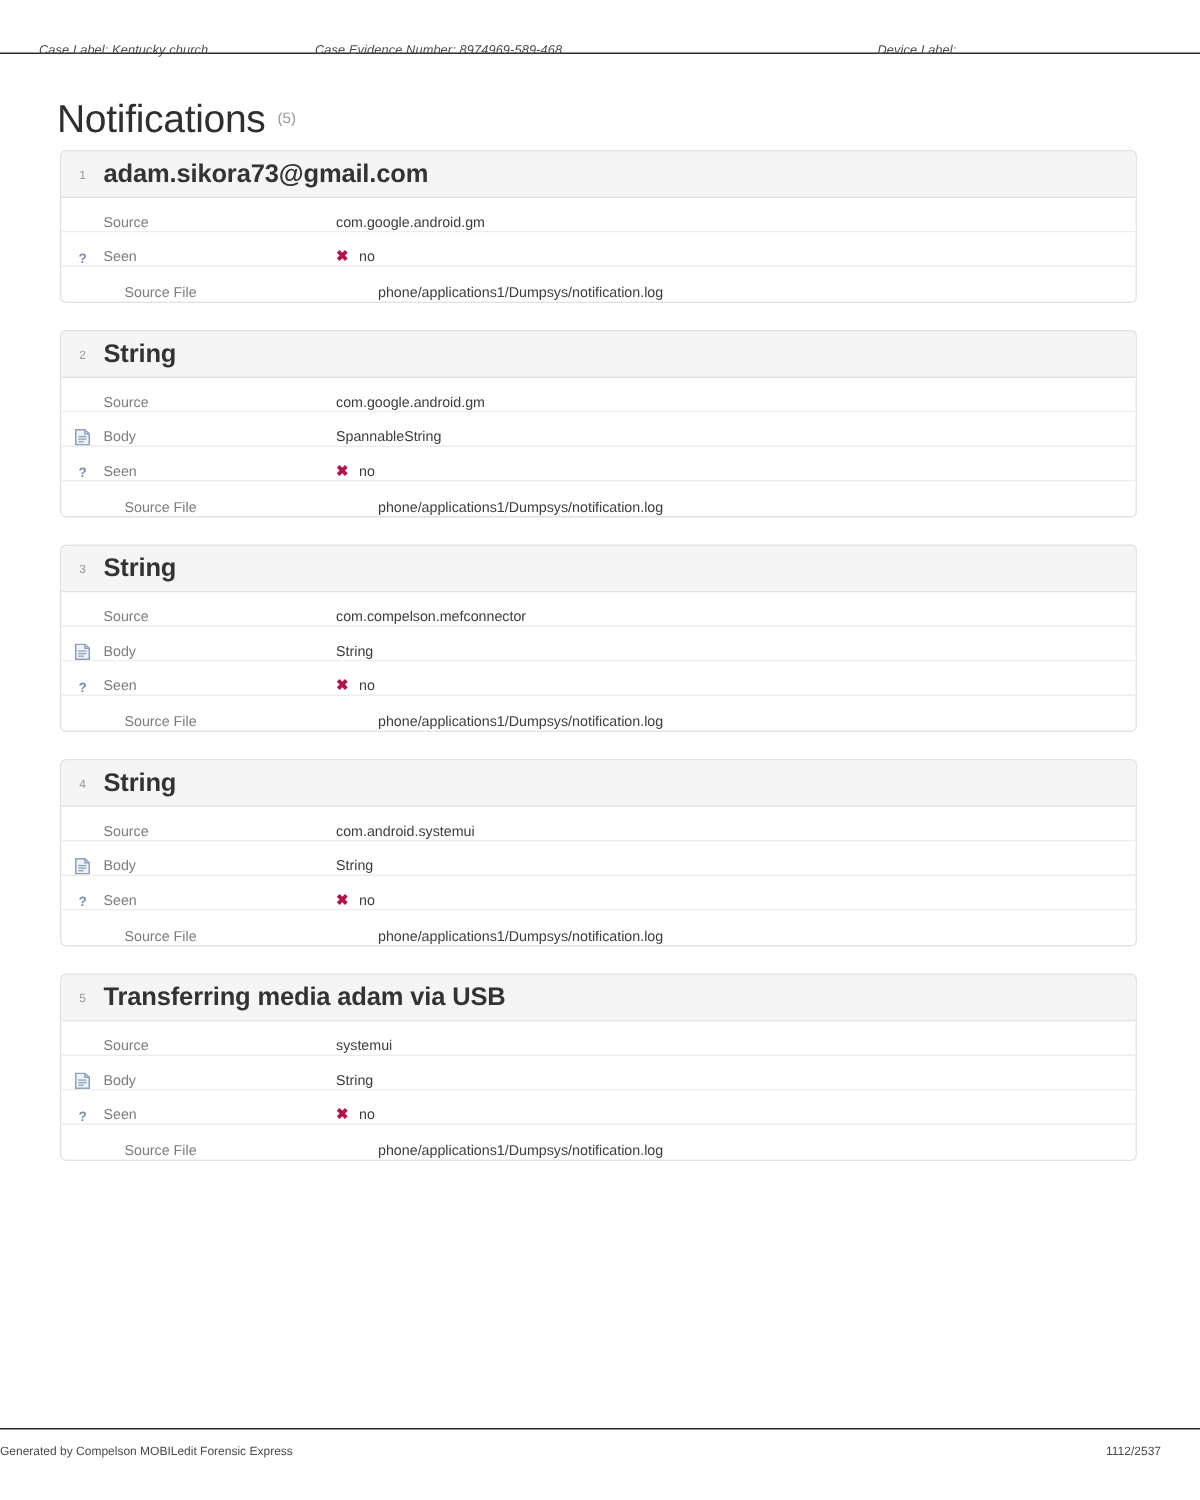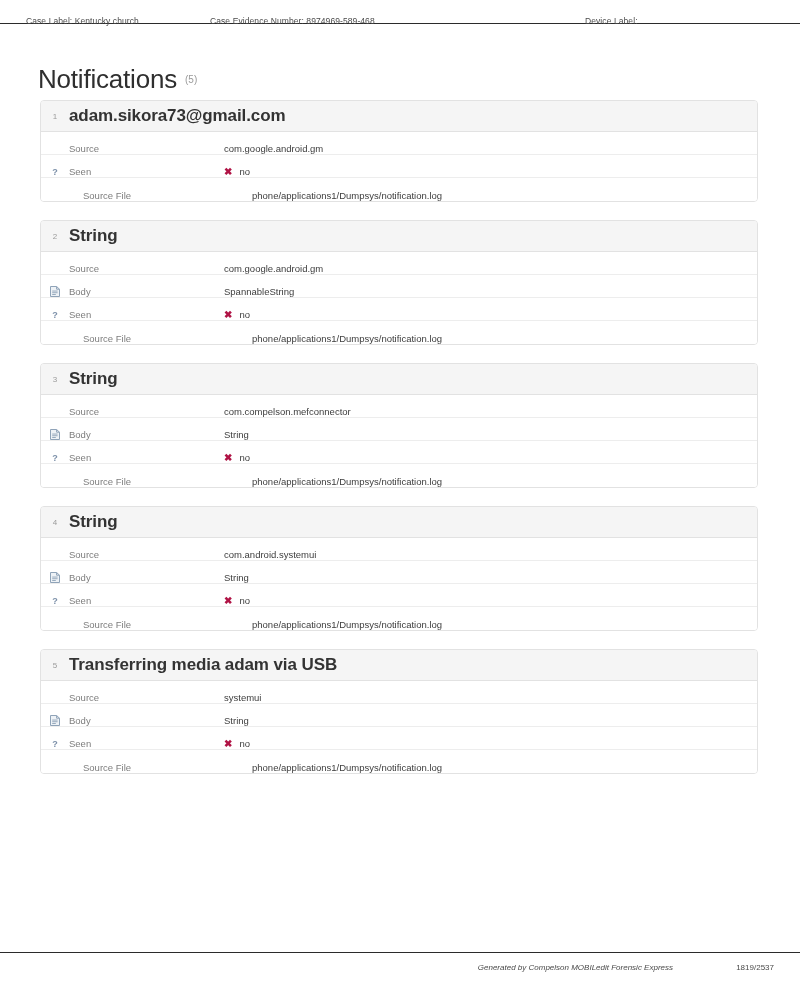--- a/index.html
+++ b/index.html
@@ -13,25 +13,26 @@
     font-family: "Liberation Sans", sans-serif;
     color: #3a3a3a;
     position: relative;
     overflow: hidden;
   }
 
   
   #page-header {
     position: absolute;
     left: 0;
-    top: 0;
+    top: 12px;
     width: 800px;
     height: 24px;
     border-bottom: 1.5px solid #2b2b2b;
     box-sizing: border-box;
+    font-style: italic;
   }
   #page-header .hdr-cell {
     position: absolute;
     top: 16px;
     font-size: 8.5px;
     color: #4a4a4a;
     white-space: nowrap;
     letter-spacing: 0.01em;
   }
   .hdr-case-label { left: 26px; }
@@ -156,24 +157,23 @@
     width: 800px;
     height: 30px;
     border-top: 1.5px solid #2b2b2b;
     box-sizing: border-box;
   }
   #footer-generated {
     position: absolute;
     top: 10px;
     left: 0;
     width: 673px;
-    text-align: right;
+    text-align: left;
     font-size: 8px;
     color: #4a4a4a;
-    font-style: italic;
   }
   #footer-pageno {
     position: absolute;
     top: 10px;
     right: 26px;
     font-size: 8px;
     color: #4a4a4a;
   }
 </style>
 </head>
@@ -370,14 +370,14 @@
       <div class="row">
         <div class="row-icon"></div>
         <div class="row-label">Source File</div>
         <div class="row-value">phone/applications1/Dumpsys/notification.log</div>
       </div>
     </div>
   </div>
 
 <div id="page-footer">
   <div id="footer-generated">Generated by Compelson MOBILedit Forensic Express</div>
-  <div id="footer-pageno">1819/2537</div>
+  <div id="footer-pageno">1112/2537</div>
 </div>
 
 </body></html>

